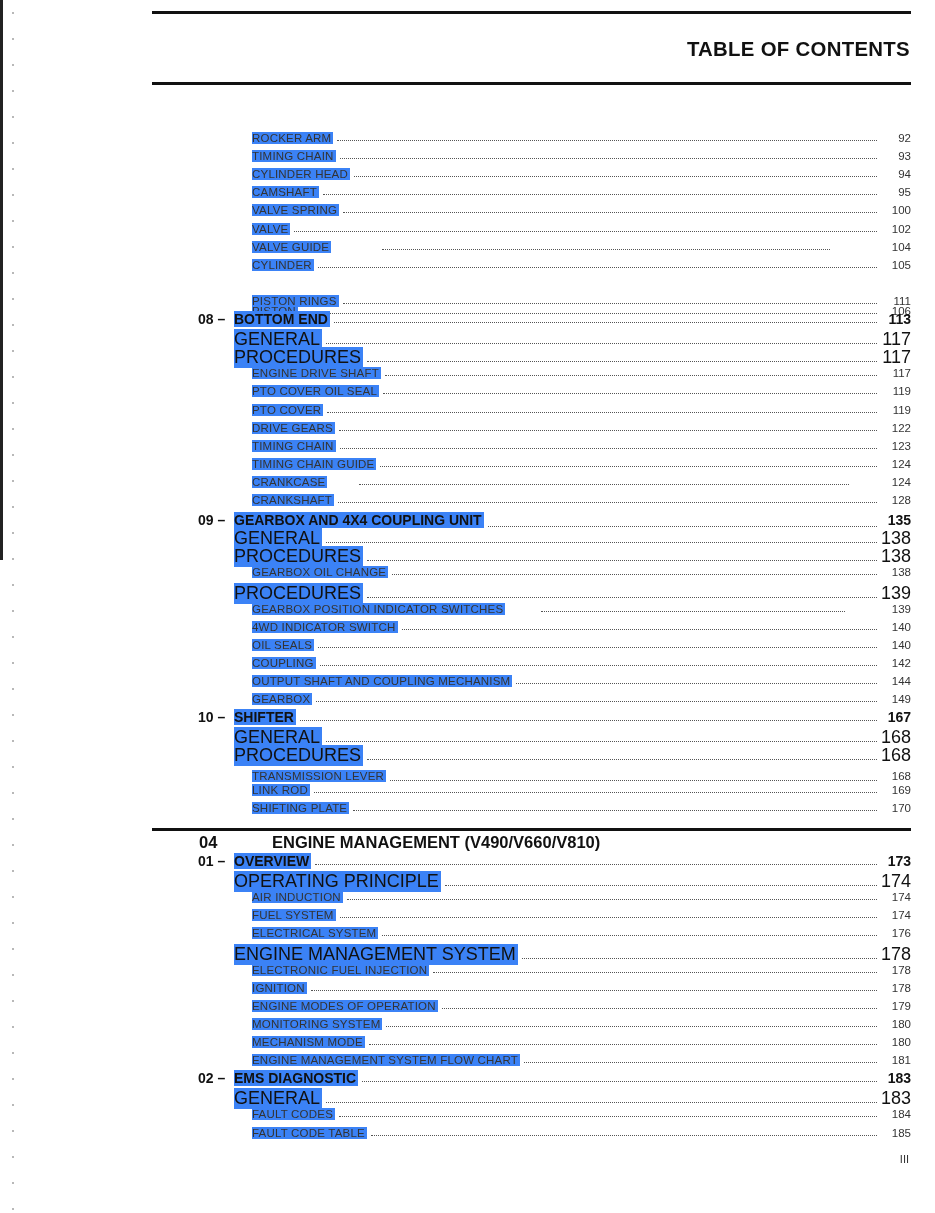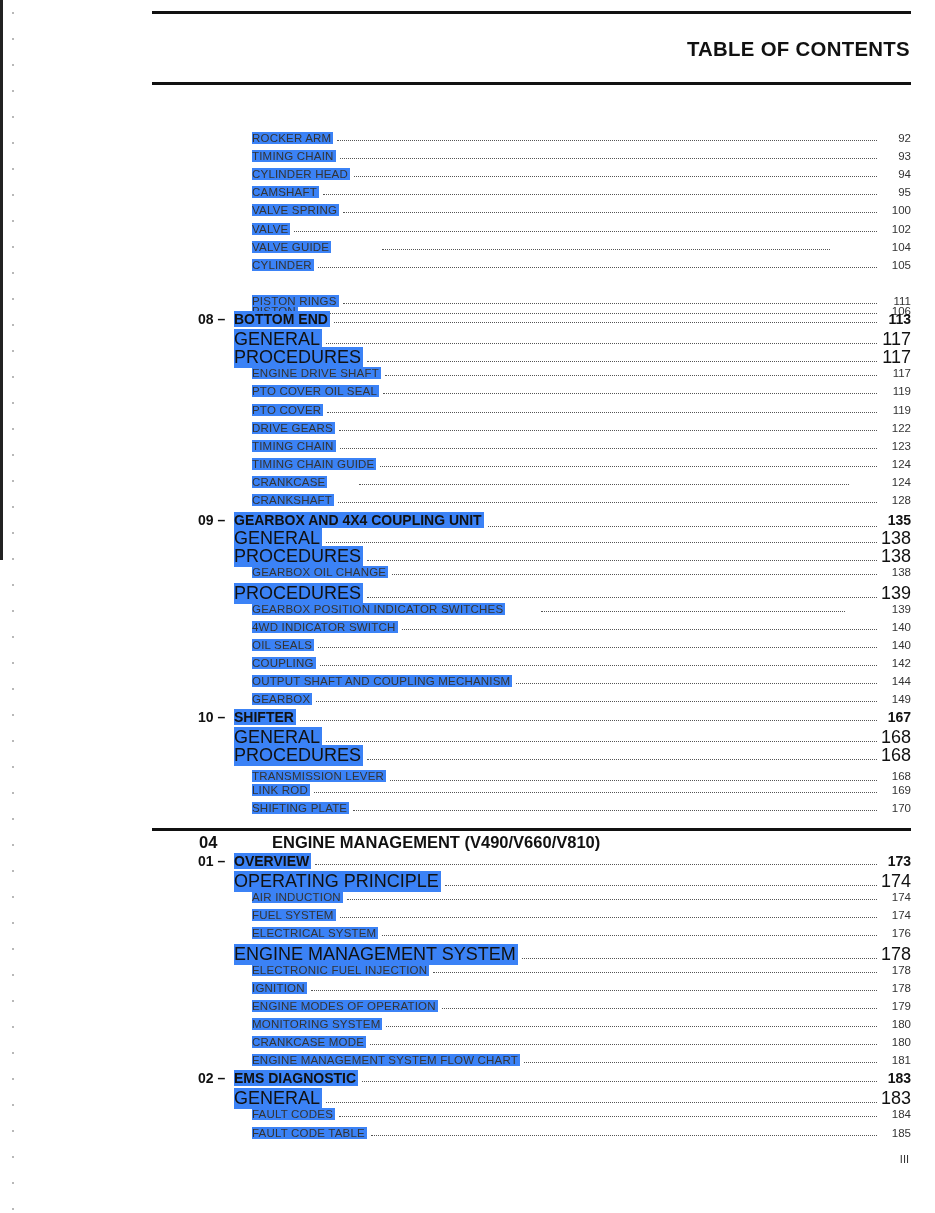--- a/index.html
+++ b/index.html
@@ -285,21 +285,21 @@
       <span class="lbl">ENGINE MODES OF OPERATION</span>
       <span class="dots"></span>
       <span class="pg">179</span>
     </div>
     <div class="row lvl3" style="top: 162.9px;">
       <span class="lbl">MONITORING SYSTEM</span>
       <span class="dots"></span>
       <span class="pg">180</span>
     </div>
     <div class="row lvl3" style="top: 181px;">
-      <span class="lbl">CRANKCASE MODE</span>
+      <span class="lbl">MECHANISM MODE</span>
       <span class="dots"></span>
       <span class="pg">180</span>
     </div>
     <div class="row lvl3" style="top: 199.1px;">
       <span class="lbl">ENGINE MANAGEMENT SYSTEM FLOW CHART</span>
       <span class="dots"></span>
       <span class="pg">181</span>
     </div>
     <div class="row lvl1" style="top: 217.2px;">
       <span class="num">02 –</span>

